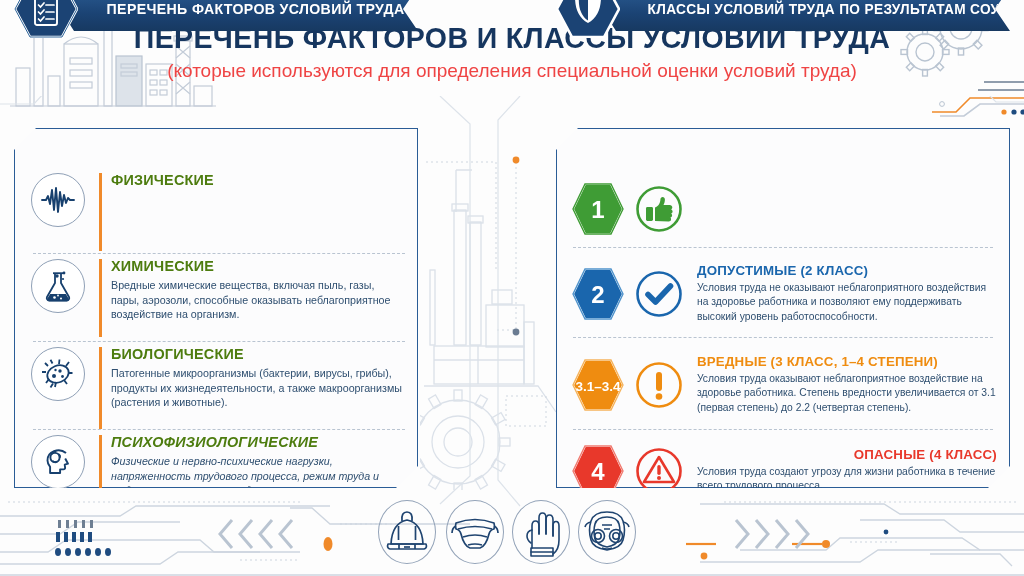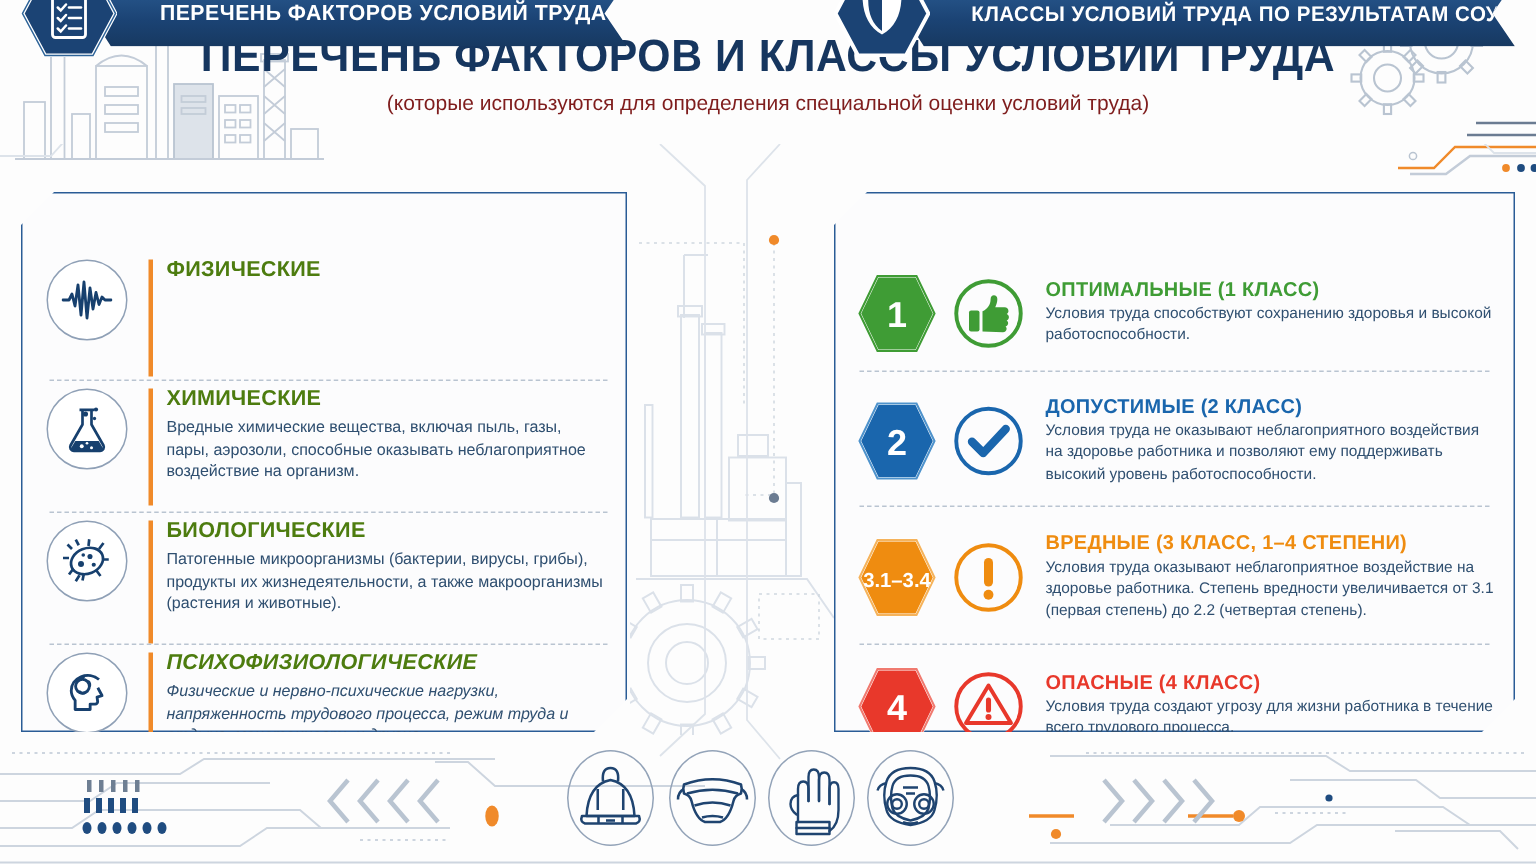--- a/index.html
+++ b/index.html
@@ -18,21 +18,21 @@
 
   
   .title-wrap{position:absolute;left:0;top:22px;width:1024px;text-align:center;z-index:6;}
   .main-title{
     font-size:30px;font-weight:bold;color:#16365f;letter-spacing:.4px;
     line-height:1.05;margin:0;
     transform:scaleX(.95);
     font-stretch:condensed;
   }
   .sub-title{
-    font-size:14px;color:#7f1d1d;margin:7px 0 0 0;line-height:1.1;
+    font-size:19px;color:#ef4444;margin:7px 0 0 0;line-height:1.1;
   }
 
   
   .panel{
     position:absolute;
     background:#fcfcfd;
     border:1.6px solid #2a5c96;
     box-sizing:border-box;
     z-index:4;
     clip-path:polygon(22px 0,100% 0,100% calc(100% - 22px),calc(100% - 22px) 100%,0 100%,0 22px);
@@ -89,21 +89,21 @@
 
   
   .hexnum{width:54px;height:54px;flex:0 0 auto;}
   .cls-icon{width:48px;height:48px;flex:0 0 auto;}
   .cls-title{font-size:13.3px;font-weight:bold;letter-spacing:.2px;margin:0 0 2px 0;line-height:1.1;}
   .cls-desc{font-size:10.3px;color:#2f4f70;line-height:1.4;margin:0;}
 
   .c-green{color:#3f9c35;}
   .c-blue{color:#1a66ad;}
   .c-orange{color:#ef8c10;}
-  .c-red{color:#e8382b;}
+  .c-red{color:#e8382b;text-align:right;}
 
   
   .bottom-strip{position:absolute;left:0;bottom:0;width:1024px;height:82px;z-index:5;}
   .ppe{position:absolute;bottom:12px;width:58px;height:64px;}
   .ppe-oval{
     position:absolute;inset:0;border:1.2px solid #93a3b8;border-radius:50%/50%;
   }
 </style>
 </head>
 <body>
@@ -365,24 +365,20 @@
           <polygon points="14,2 40,2 52,27 40,52 14,52 2,27" fill="none" stroke="#3f9c35" stroke-width="1.4"></polygon>
           <text x="27" y="36" text-anchor="middle" font-family="Liberation Sans, sans-serif" font-size="24" font-weight="bold" fill="#ffffff">1</text>
         </svg>
         <svg class="cls-icon" viewBox="0 0 48 48" style="margin-left:10px;">
           <circle cx="24" cy="24" r="21.5" fill="none" stroke="#3f9c35" stroke-width="2.6"></circle>
           <g fill="#3f9c35">
             <rect x="11" y="22" width="7" height="14" rx="1.4"></rect>
             <path d="M20 36 V22.5 c3.2 -1.2 5.4 -4.4 5.4 -8 0 -1.6 1 -2.6 2.2 -2.6 1.3 0 2.3 1 2.3 2.5 0 2 -.6 3.9 -1.4 5.5 h6.2 c1.5 0 2.6 1.1 2.6 2.4 0 .9 -.5 1.7 -1.2 2.1 .9 .3 1.5 1.1 1.5 2.1 0 1 -.6 1.8 -1.5 2.1 .6 .4 1 1.1 1 1.9 0 1 -.7 1.9 -1.7 2.1 .4 .4 .7 1 .7 1.6 0 1.3 -1.1 2.3 -2.5 2.3 Z"></path>
           </g>
         </svg>
-        <div class="row-body" style="margin-left:14px;">
-          <p class="cls-title c-green">ОПТИМАЛЬНЫЕ (1 КЛАСС)</p>
-          <p class="cls-desc">Условия труда способствуют сохранению здоровья и высокой работоспособности.</p>
-        </div>
       </div>
       <div class="sep sep-right" style="top:118px;"></div>
 
       <div class="row" style="top:124px;height:82px;padding:0 12px 0 14px;align-items:center;">
         <svg class="hexnum" viewBox="0 0 54 54">
           <polygon points="14,2 40,2 52,27 40,52 14,52 2,27" fill="#1a66ad" stroke="#ffffff" stroke-width="2"></polygon>
           <polygon points="14,2 40,2 52,27 40,52 14,52 2,27" fill="none" stroke="#4f93cc" stroke-width="1.4"></polygon>
           <text x="27" y="36" text-anchor="middle" font-family="Liberation Sans, sans-serif" font-size="24" font-weight="bold" fill="#ffffff">2</text>
         </svg>
         <svg class="cls-icon" viewBox="0 0 48 48" style="margin-left:10px;">

